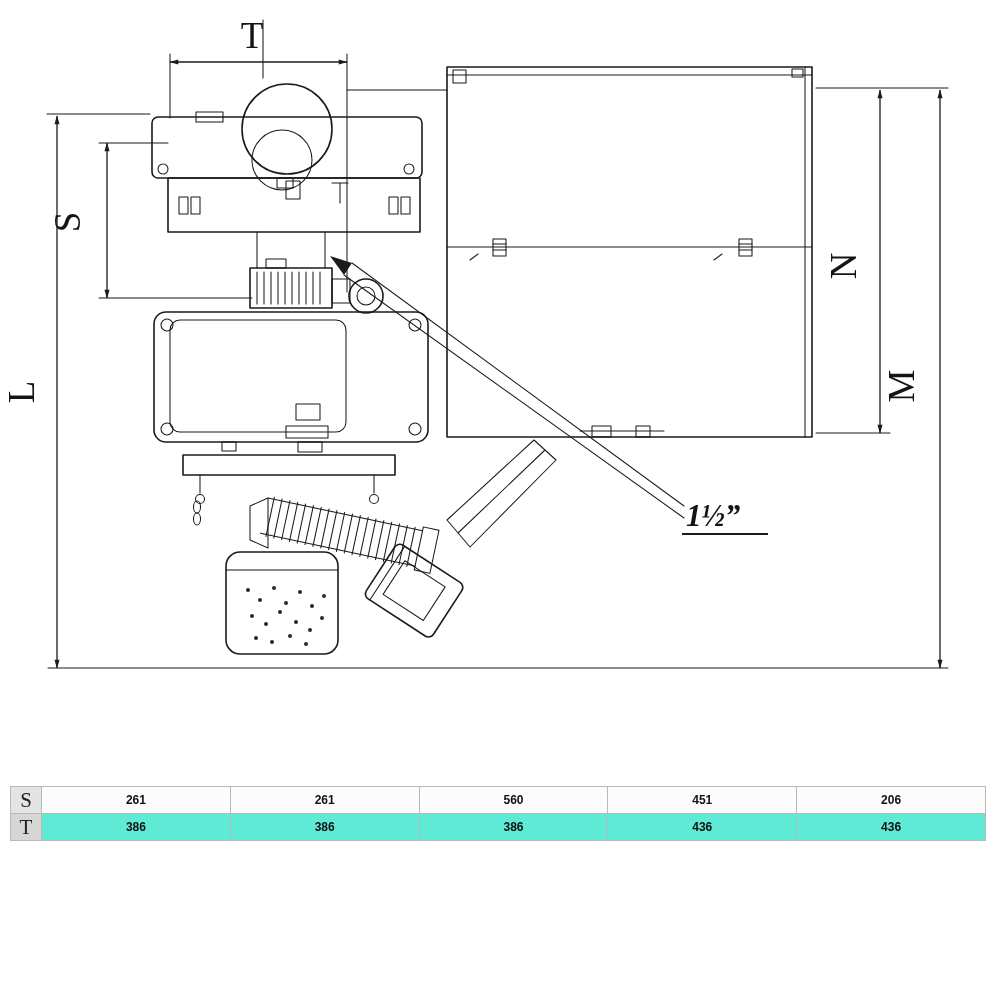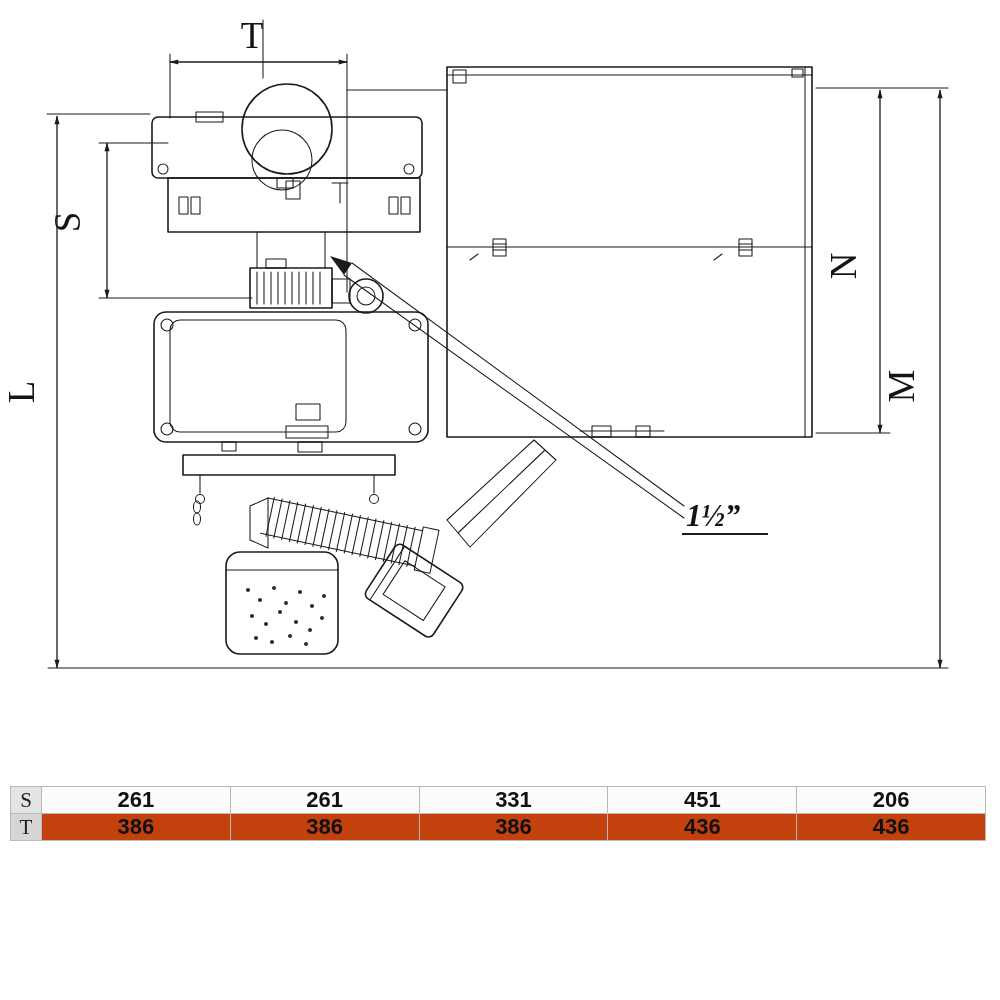--- a/index.html
+++ b/index.html
@@ -29,24 +29,24 @@
   .table-wrap { position:absolute; left:10px; top:786px; width:976px; }
   table.dims { width:100%; border-collapse:collapse; table-layout:fixed; }
   table.dims th, table.dims td {
     border:1px solid #b9b9b9; height:26px; padding:0; margin:0;
   }
   table.dims th {
     width:30px; background:#e4e4e4; font-family:"Liberation Serif", serif;
     font-weight:normal; font-size:21px; color:#222; text-align:center;
   }
   table.dims td {
-    text-align:center; font-weight:bold; font-size:22px; color:#101010;
+    text-align:center; font-weight:bold; font-size:12px; color:#101010;
   }
   tr.row-s td { background:#fcfcfc; }
-  tr.row-t td { background:#c2410c; }
+  tr.row-t td { background:#5eead4; }
   tr.row-t th { background:#d6d6d6; }
 </style>
 </head>
 <body>
 
 <svg class="drawing" width="1000" height="760" viewBox="0 0 1000 760" xmlns="http://www.w3.org/2000/svg">
   <defs>
     <marker id="arr" viewBox="0 0 10 10" refX="9.2" refY="5" markerWidth="13" markerHeight="9" markerUnits="userSpaceOnUse" orient="auto-start-reverse">
       <path d="M0,2.2 L10,5 L0,7.8 Z" fill="#1b1b1b"></path>
     </marker>
@@ -223,21 +223,21 @@
         <col>
         <col>
         <col>
         <col>
     </colgroup>
     <tbody>
         <tr class="row-s">
       <th>S</th>
       <td>261</td>
       <td>261</td>
-      <td>331</td>
+      <td>560</td>
       <td>451</td>
       <td>206</td>
     </tr>
     <tr class="row-t">
       <th>T</th>
       <td>386</td>
       <td>386</td>
       <td>386</td>
       <td>436</td>
       <td>436</td>

